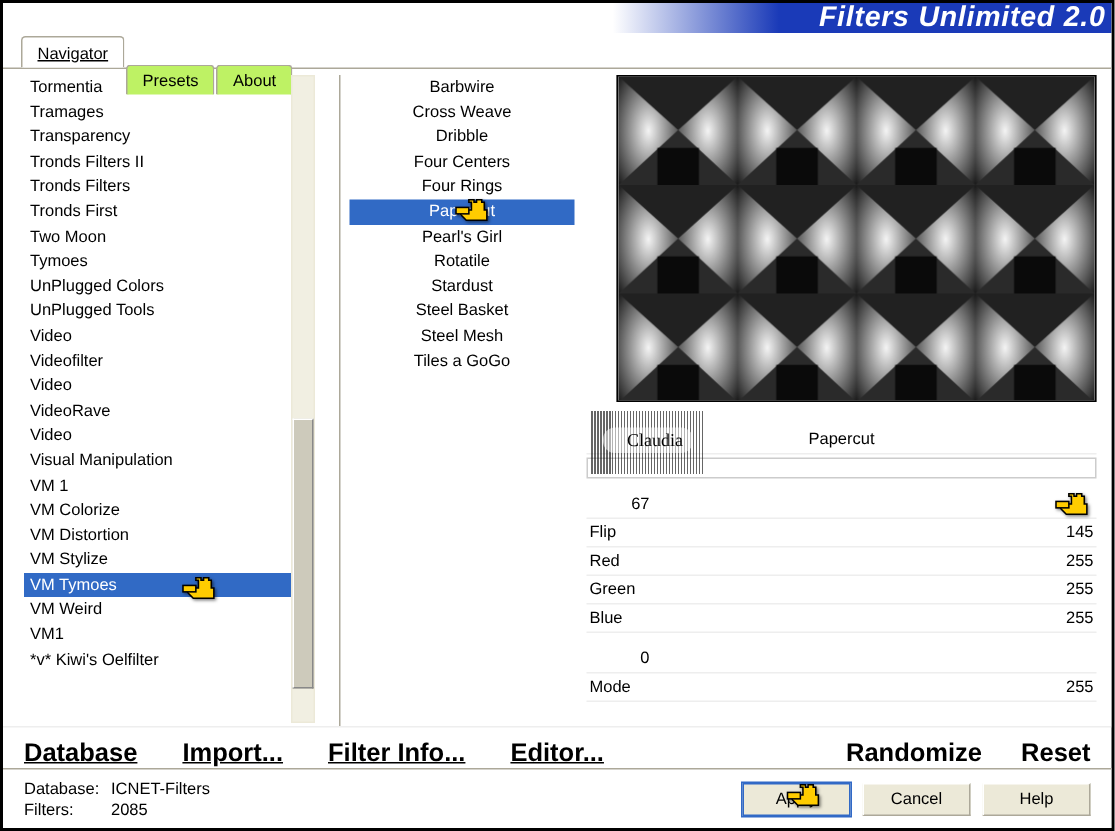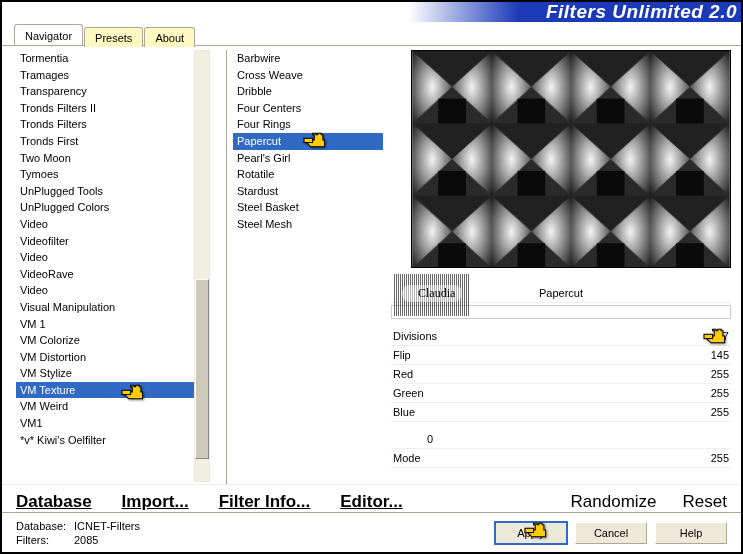--- a/index.html
+++ b/index.html
@@ -4,34 +4,34 @@
 <style>
 * { box-sizing: border-box; margin: 0; padding: 0; font-family: "Tahoma", "Segoe UI", sans-serif; }
 body { background: #fff; width: 743px; height: 554px; border: 2px solid #000; position: relative; overflow: hidden; }
 
 
 .titlebar { height: 20px; background: linear-gradient(90deg, #fff 0%, #fff 55%, #1a3ab8 70%, #1a3ab8 100%); display: flex; justify-content: flex-end; align-items: center; padding-right: 4px; }
 .titlebar .txt { color: #fff; font-weight: bold; font-style: italic; font-size: 19px; letter-spacing: 0.5px; }
 
 
 .tabstrip { display: flex; align-items: flex-end; height: 24px; padding-left: 12px; border-bottom: 1px solid #aca899; background: #fff; position: relative; }
-.tab { font-size: 11px; padding: 4px 10px 3px; border: 1px solid #aca899; border-bottom: none; background: #fef9c3; border-top-left-radius: 3px; border-top-right-radius: 3px; margin-right: 1px; cursor: pointer; position: relative; top: 2px; color: #000; }
-.tab.active { background: #fff; top: 0; padding-top: 5px; z-index: 1; }
+.tab { font-size: 11px; padding: 4px 10px 3px; border: 1px solid #aca899; border-bottom: none; background: #bef264; border-top-left-radius: 3px; border-top-right-radius: 3px; margin-right: 1px; cursor: pointer; position: relative; top: 18px; color: #000; }
+.tab.active { background: #fff; top: 0; padding-top: 5px; z-index: 1; text-decoration: underline; }
 
 
 .main { display: flex; height: 438px; padding: 4px 10px 0 14px; background: #fff; }
 .list { font-size: 11px; color: #000; line-height: 16.6px; position: relative; }
 .list .item { padding: 0 4px; white-space: nowrap; cursor: pointer; }
 .list .item.selected { background: #316ac5; color: #fff; }
 .col1 { width: 190px; display: flex; flex-direction: column; }
 .col1 .list { flex: 1; overflow: hidden; position: relative; }
 .scrollbar { width: 16px; background: #f1efe2; position: absolute; right: -18px; top: 0; bottom: 0; border: 1px solid #ece9d8; }
 .scrollbar .thumb { background: #cdcabb; border: 1px solid #fff; border-right-color: #888; border-bottom-color: #888; width: 14px; height: 180px; position: absolute; top: 228px; left: 0; }
 .vsep { width: 1px; background: #aca899; margin: 0 6px 0 20px; align-self: stretch; }
-.col2 { width: 150px; }
+.col2 { width: 150px; text-align: center; }
 .col3 { flex: 1; padding-left: 8px; display: flex; flex-direction: column; }
 
 
 .preview { width: 320px; height: 218px; margin-left: auto; background: #888; position: relative; overflow: hidden; border: 1px solid #000; }
 .preview svg { width: 100%; height: 100%; display: block; }
 
 
 .watermark { position: absolute; left: 392px; top: 272px; width: 76px; height: 42px; pointer-events: none; }
 .watermark .bars { position: absolute; inset: 0; background: repeating-linear-gradient(90deg, #000 0 1px, transparent 1px 2px); opacity: .6; }
 .watermark .lbl { position: absolute; top: 11px; left: 8px; right: 8px; text-align: center; font-family: cursive; font-size: 12px; background: rgba(255,255,255,.5); border-radius: 8px; padding: 1px 16px; }
@@ -46,21 +46,21 @@
 .prow { display: flex; border-bottom: 1px solid #eee; padding: 3px 2px; align-items: center; }
 .prow .plabel { flex: 1; color: #000; }
 .prow .pval { width: 40px; text-align: right; color: #000; }
 .params .gap { height: 8px; }
 
 
 .btnrow { display: flex; align-items: center; padding: 6px 14px 0; height: 28px; border-top: 1px solid #eee; font-size: 17px; }
 .btnrow .linkbtn { text-decoration: underline; margin-right: 30px; cursor: pointer; font-weight: bold; color: #000; }
 .btnrow .linkbtn:first-letter { }
 .btnrow .spacer { flex: 1; }
-.btnrow .rlink { font-weight: normal; margin-left: 26px; cursor: pointer; }
+.btnrow .rlink { font-weight: bold; margin-left: 26px; cursor: pointer; }
 
 
 .footer { border-top: 1px solid #aca899; padding: 6px 14px; display: flex; align-items: center; height: 40px; font-size: 11px; color: #000; background: #fff; }
 .footer .info { display: flex; flex-direction: column; gap: 2px; }
 .footer .info .row { display: flex; }
 .footer .info .k { width: 58px; }
 .footer .btns { margin-left: auto; display: flex; gap: 8px; }
 .winbtn { font-size: 11px; width: 72px; height: 22px; background: #ece9d8; border: 1px solid #aca899; border-top-color: #fff; border-left-color: #fff; cursor: pointer; color: #000; }
 .winbtn.primary { outline: 1px solid #3169c6; outline-offset: -0px; border-color: #3169c6; }
 
@@ -85,33 +85,33 @@
   <div class="col1">
     <div class="list" id="catlist">
         <div class="item">Tormentia</div>
         <div class="item">Tramages</div>
         <div class="item">Transparency</div>
         <div class="item">Tronds Filters II</div>
         <div class="item">Tronds Filters</div>
         <div class="item">Tronds First</div>
         <div class="item">Two Moon</div>
         <div class="item">Tymoes</div>
+        <div class="item">UnPlugged Colors</div>
         <div class="item">UnPlugged Tools</div>
-        <div class="item">UnPlugged Colors</div>
         <div class="item">Video</div>
         <div class="item">Videofilter</div>
         <div class="item">Video</div>
         <div class="item">VideoRave</div>
         <div class="item">Video</div>
         <div class="item">Visual Manipulation</div>
         <div class="item">VM 1</div>
         <div class="item">VM Colorize</div>
         <div class="item">VM Distortion</div>
         <div class="item">VM Stylize</div>
-        <div class="item selected">VM Texture</div>
+        <div class="item selected">VM Tymoes</div>
         <div class="item">VM Weird</div>
         <div class="item">VM1</div>
         <div class="item">*v* Kiwi's Oelfilter</div>
       </div>
     <div class="scrollbar" style="position:absolute; left:192px; top:48px; height:432px;">
       <div class="thumb"></div>
     </div>
   </div>
   <div class="vsep"></div>
   <div class="col2">
@@ -120,20 +120,21 @@
         <div class="item">Cross Weave</div>
         <div class="item">Dribble</div>
         <div class="item">Four Centers</div>
         <div class="item">Four Rings</div>
         <div class="item selected">Papercut</div>
         <div class="item">Pearl's Girl</div>
         <div class="item">Rotatile</div>
         <div class="item">Stardust</div>
         <div class="item">Steel Basket</div>
         <div class="item">Steel Mesh</div>
+        <div class="item">Tiles a GoGo</div>
       </div>
   </div>
   <div class="col3">
     <div class="preview">
       <svg viewBox="0 0 320 218">
         <defs>
           <radialGradient id="g1" cx="50%" cy="50%" r="70%">
             <stop offset="0%" stop-color="#f4f4f4"></stop>
             <stop offset="100%" stop-color="#1a1a1a"></stop>
           </radialGradient>
@@ -147,21 +148,20 @@
         </defs>
         <rect width="320" height="218" fill="url(#pat)"></rect>
       </svg>
     </div>
     <div class="paramhead">
       <div class="nm">Papercut</div>
     </div>
     <div class="progress"></div>
     <div class="params" id="params">
         <div class="prow">
-          <span class="plabel">Divisions</span>
           <span class="pval">67</span>
         </div>
         <div class="prow">
           <span class="plabel">Flip</span>
           <span class="pval">145</span>
         </div>
         <div class="prow">
           <span class="plabel">Red</span>
           <span class="pval">255</span>
         </div>

